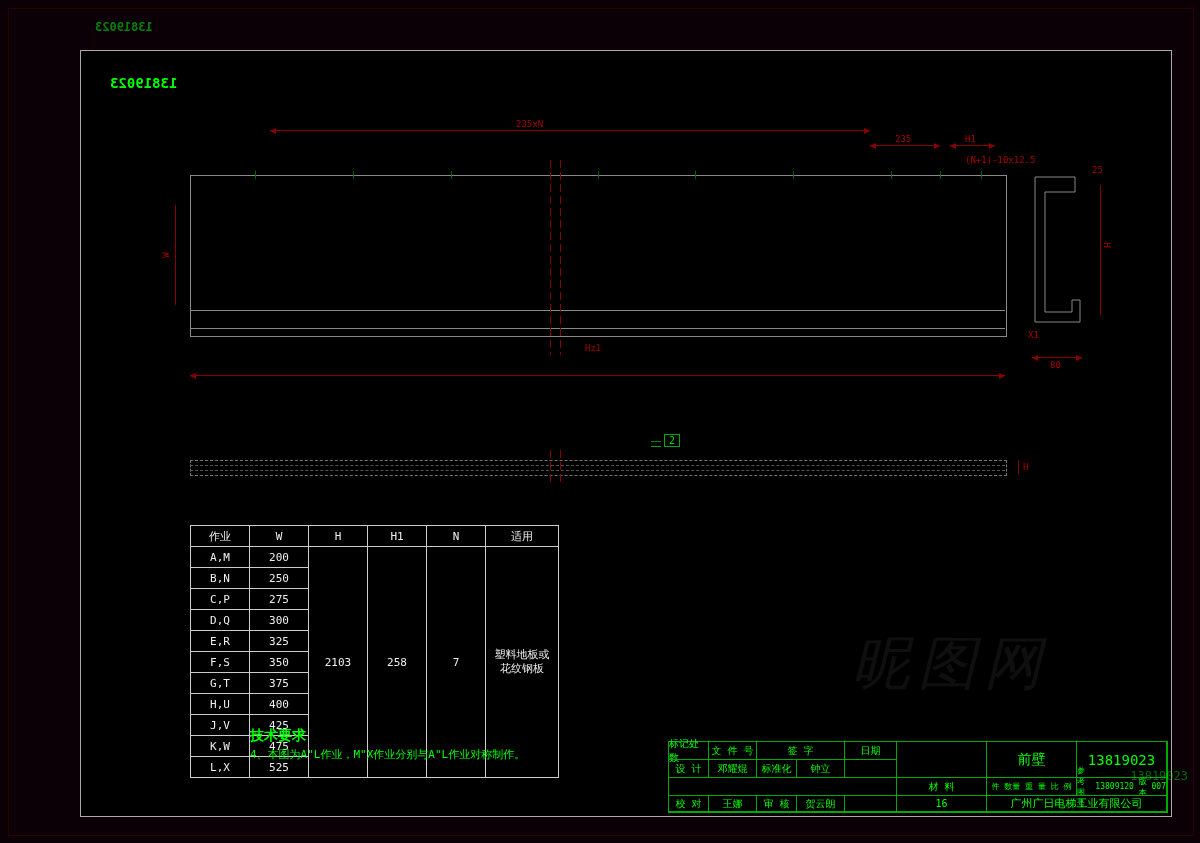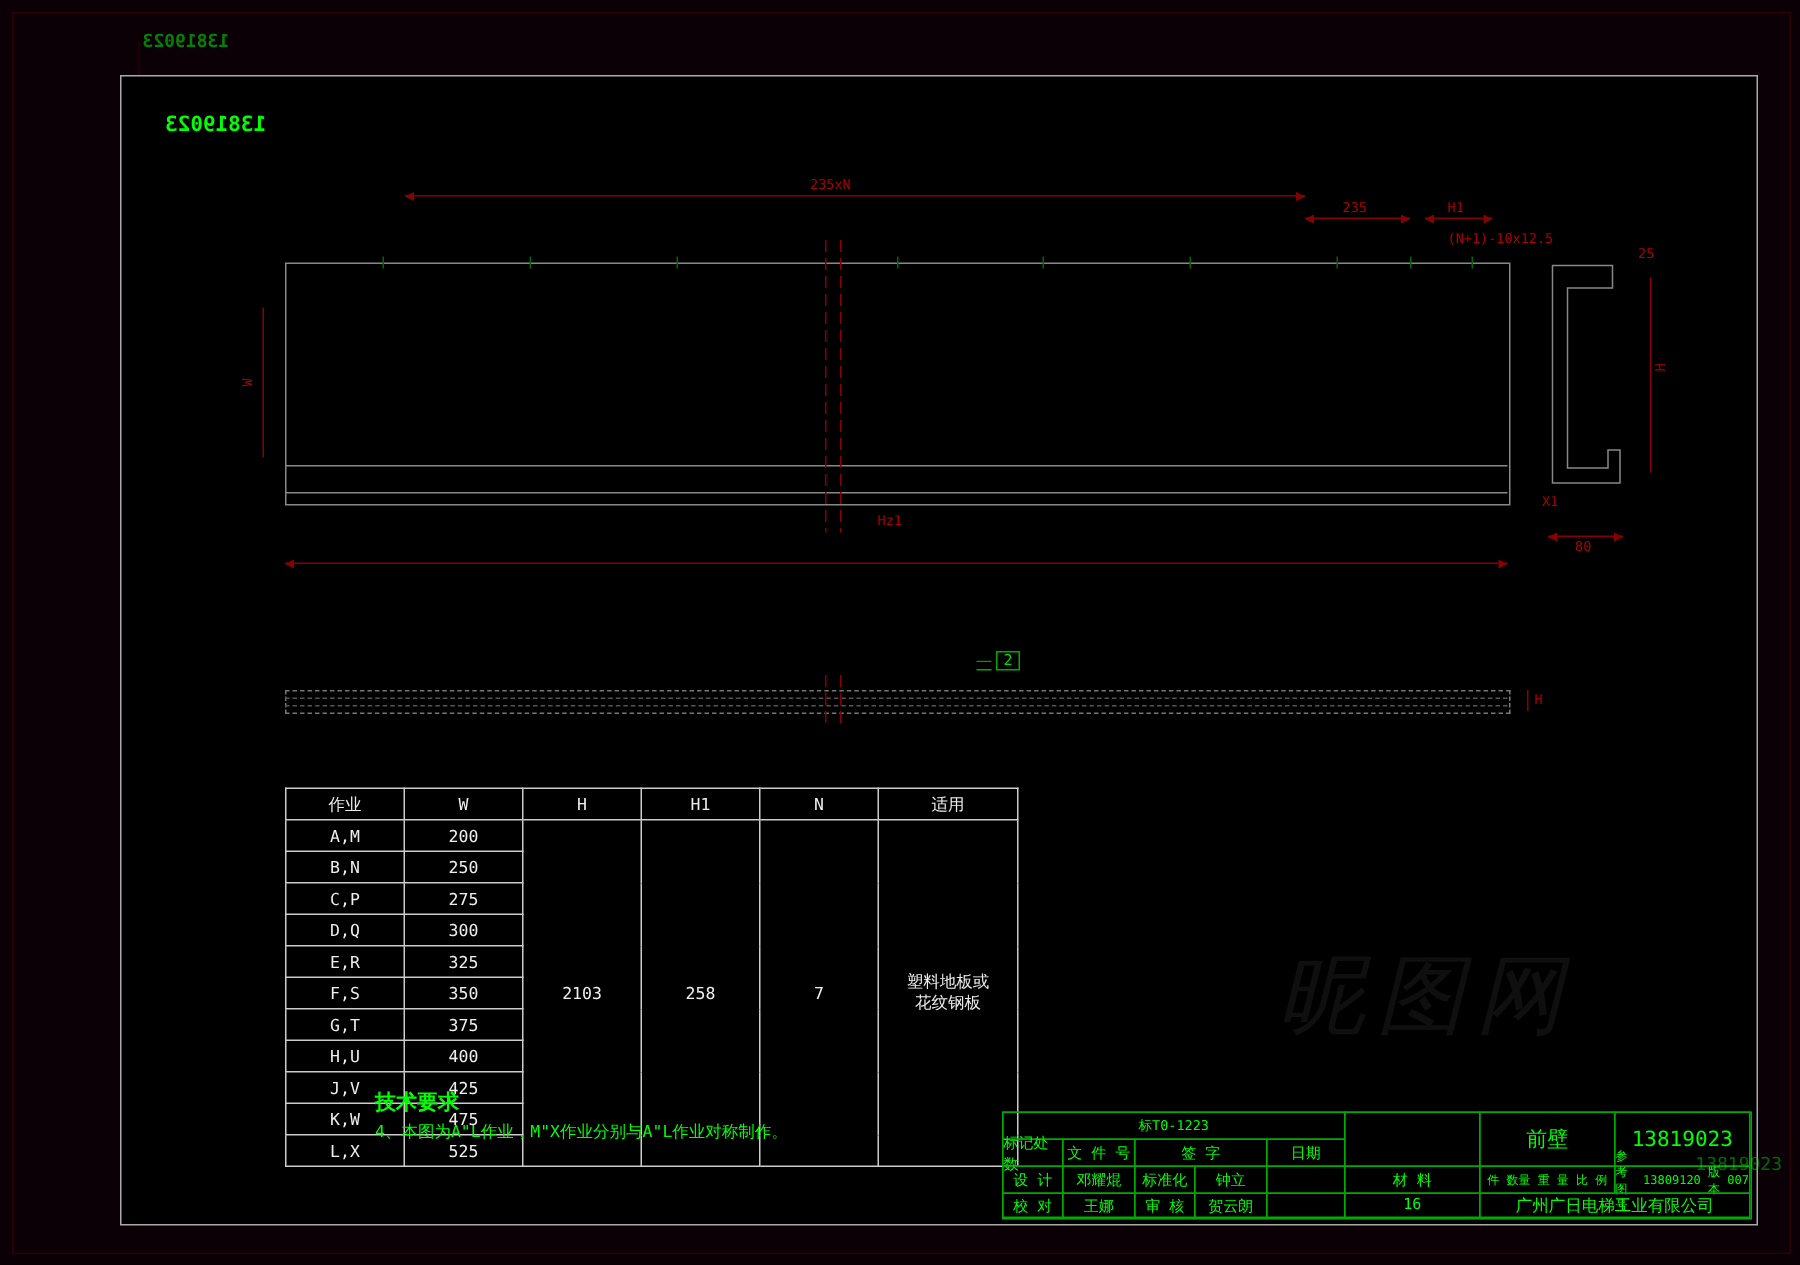--- a/index.html
+++ b/index.html
@@ -19,21 +19,21 @@
 .dim-arrow-l::before,.dim-arrow-r::after{content:"";position:absolute;width:0;height:0;border-top:3px solid transparent;border-bottom:3px solid transparent}
 .dim-arrow-l::before{left:0;top:-3px;border-right:6px solid #800}
 .dim-arrow-r::after{right:0;top:-3px;border-left:6px solid #800}
 .tick{position:absolute;width:1px;height:8px;background:#006600;top:-4px}
 .centerline-v{position:absolute;width:1px;background:repeating-linear-gradient(#800 0 8px,transparent 8px 12px)}
 .long-bar{position:absolute;left:190px;top:460px;width:815px;height:14px;border:1px dashed #777}
 .long-bar-inner{position:absolute;left:190px;top:465px;width:815px;height:4px;border-top:1px dashed #555;border-bottom:1px dashed #555}
 .balloon{position:absolute;right:520px;top:435px;color:#00dd00;font-size:10px}
 .balloon .box{border:1px solid #00aa00;padding:0 4px;margin-left:3px}
 .tbl{position:absolute;left:190px;top:525px;border-collapse:collapse;color:#eee;font-size:11px;background:#000}
-.tbl td,.tbl th{border:1px solid #ccc;padding:2px 16px;text-align:center;min-width:46px;height:16px}
+.tbl td,.tbl th{border:1px solid #ccc;padding:2px 6px;text-align:center;min-width:46px;height:16px}
 .tbl th{font-weight:normal}
 .tbl .merged{background:#000}
 .tech{position:absolute;left:250px;top:725px;color:#00ff00;font-size:11px;line-height:1.45}
 .tech .title{font-size:14px;font-weight:bold;margin-bottom:2px}
 .tech .row{white-space:nowrap}
 .titleblock{position:absolute;right:32px;bottom:30px;width:498px;height:70px;border:1px solid #00aa00;color:#00ff00;font-size:10px}
 .titleblock .grid{display:grid;grid-template-columns:40px 48px 40px 48px 52px 1fr 1fr 1fr;grid-template-rows:18px 18px 18px 16px}
 .titleblock .cell{border:1px solid #00aa00;display:flex;align-items:center;justify-content:center;margin:-1px 0 0 -1px}
 .titleblock .big{font-size:14px}
 .watermark{position:absolute;right:150px;bottom:140px;font-size:58px;color:rgba(255,255,255,.06);font-style:italic;letter-spacing:8px;pointer-events:none;font-family:"KaiTi",serif}
@@ -65,21 +65,21 @@
       <div class="tick" style="left:32%"></div>
   <div class="tick" style="left:50%"></div>
       <div class="tick" style="left:62%"></div>
       <div class="tick" style="left:74%"></div>
   <div class="tick" style="left:86%"></div>
       <div class="tick" style="left:92%"></div>
       <div class="tick" style="left:97%"></div>
  </div>
 
  <div class="dim-line-h dim-arrow-l dim-arrow-r" style="left:270px;top:130px;width:600px"></div>
- <div class="dim" style="left:540px;top:119px">235xN</div>
+ <div class="dim" style="left:516px;top:119px">235xN</div>
 
  <div class="dim-line-h dim-arrow-l dim-arrow-r" style="left:870px;top:145px;width:70px"></div>
  <div class="dim" style="left:895px;top:134px">235</div>
 
  <div class="dim-line-h dim-arrow-l dim-arrow-r" style="left:950px;top:145px;width:45px"></div>
  <div class="dim" style="left:965px;top:134px">H1</div>
 
  <div class="dim" style="left:965px;top:155px">(N+1)-10x12.5</div>
 
  <div class="dim-line-v" style="left:175px;top:205px;height:100px"></div>
@@ -172,21 +172,20 @@
  </tbody>
     </table>
 
  <div class="tech">
   <div class="title">技术要求</div>
   <div class="row">4、本图为A"L作业，M"X作业分别与A"L作业对称制作。</div>
  </div>
 
  <div class="titleblock">
   <div class="grid">
-   <div class="cell" style="grid-column:1/6;font-size:9px">标T0-1223</div>
    <div class="cell" style="grid-column:6/7;grid-row:1/3"></div>
    <div class="cell big" style="grid-column:7/8;grid-row:1/3">前壁</div>
    <div class="cell big" style="grid-column:8/9;grid-row:1/3">13819023</div>
 
    <div class="cell">标记处数</div>
    <div class="cell">文 件 号</div>
    <div class="cell" style="grid-column:3/5">签 字</div>
    <div class="cell">日期</div>
 
    <div class="cell">设  计</div>

